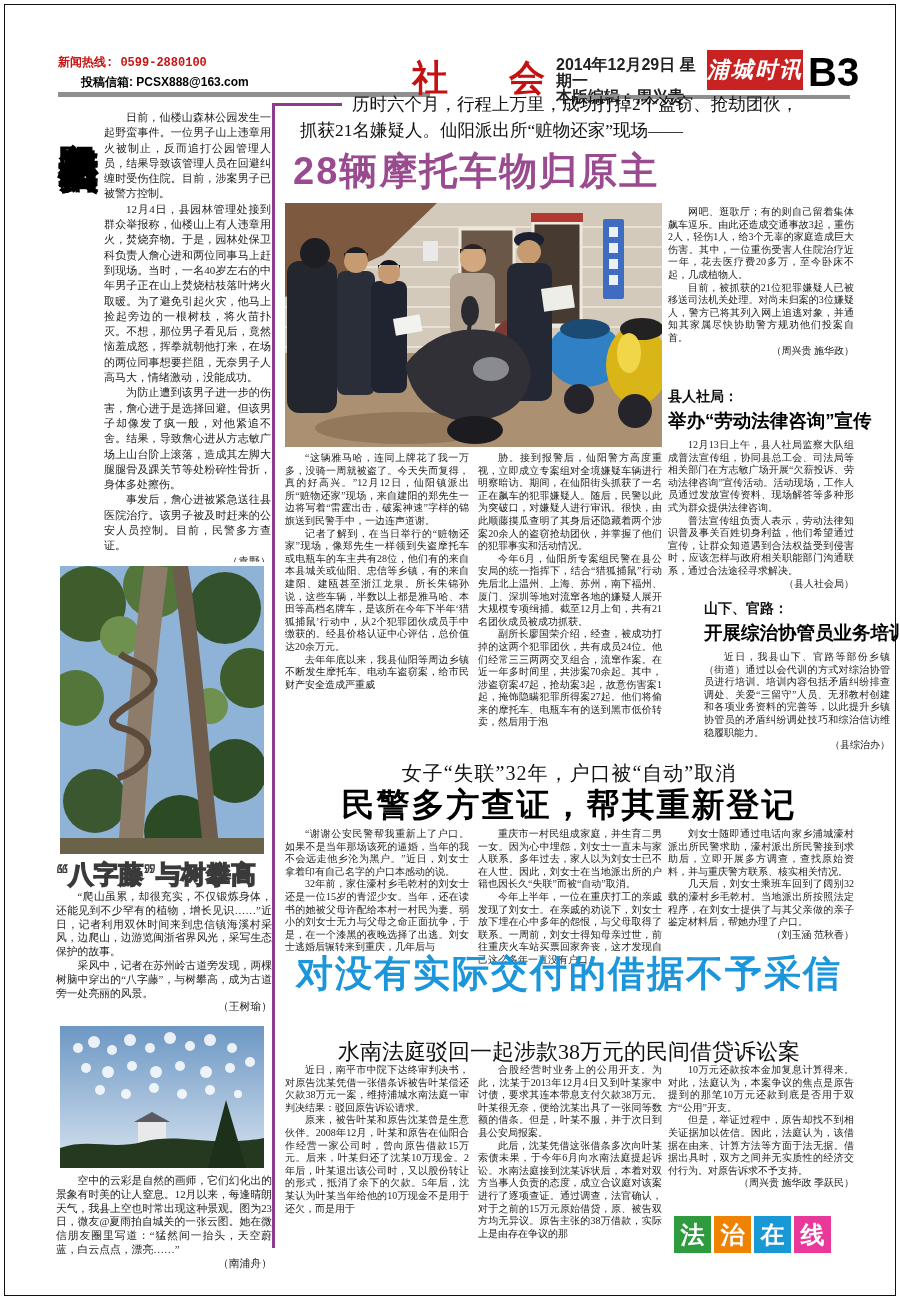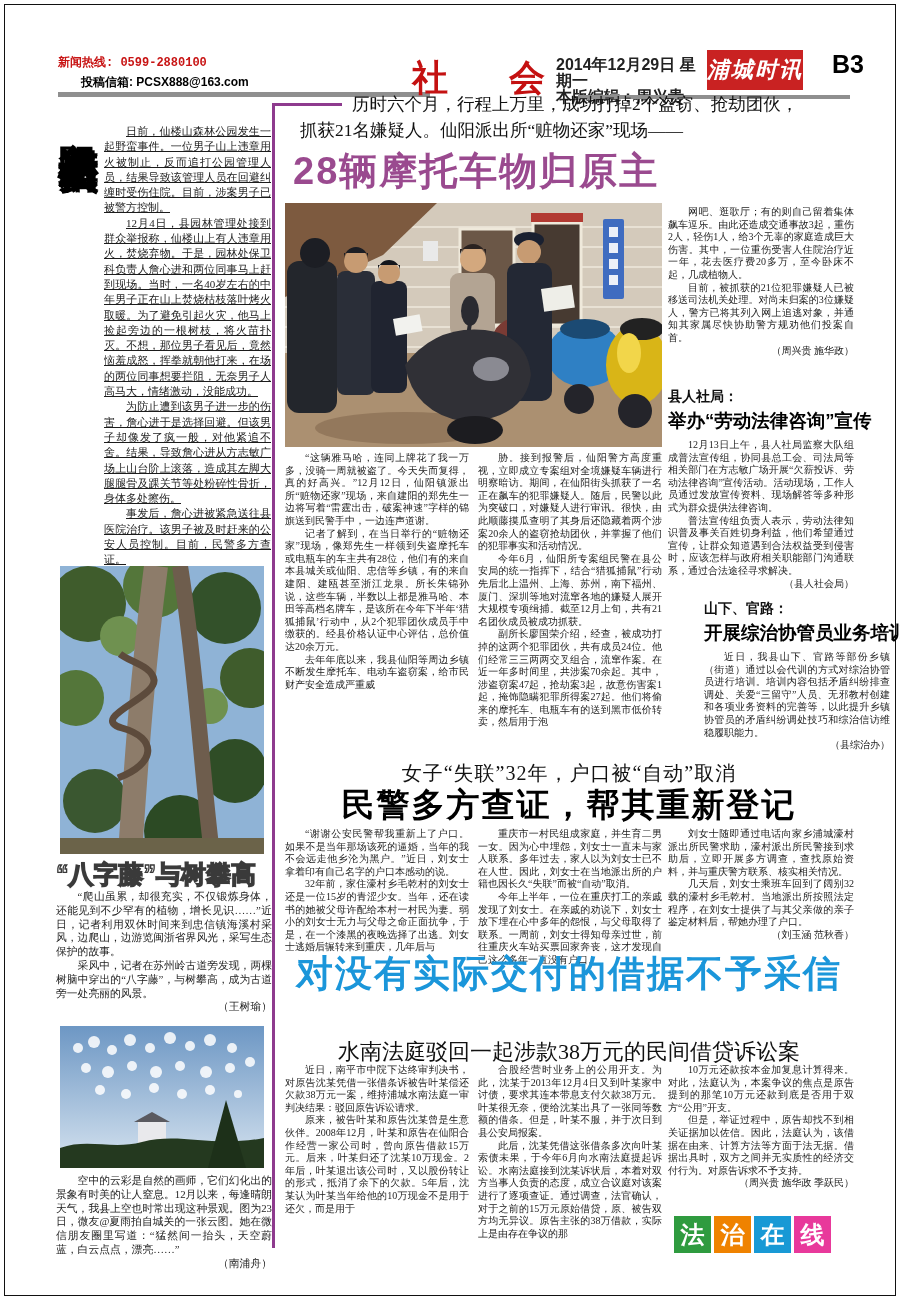--- a/index.html
+++ b/index.html
@@ -10,21 +10,21 @@
   
   .hot1{font-size:12px;font-weight:bold;color:#c81414;font-family:Liberation Mono, monospace;}
   .hot2{font-size:12px;font-weight:bold;color:#000000;margin-top:3px;margin-left:23px;}
   .graybar{background:#8f8f8f;}
   .section-title{font-size:36px;font-weight:bold;color:#c41111;letter-spacing:26px;white-space:nowrap;
                  font-family:"Liberation Serif",serif;}
   .dateblk{font-size:16px;text-align:left;line-height:16px;color:#222;font-weight:bold;}
   .masthead{background:#c92222;color:#fff;font-family:"Liberation Serif",serif;
             font-size:22px;font-weight:bold;font-style:italic;display:flex;
             align-items:center;justify-content:center;letter-spacing:2px;}
-  .pageno{font-size:25px;font-weight:bold;color:#000;font-family:"Liberation Sans",sans-serif;margin-left:24px;}
+  .pageno{font-size:40px;font-weight:bold;color:#000;font-family:"Liberation Sans",sans-serif;}
   
   .prule{background:#8e3b8e;}
   
   .bt{font-family:"Liberation Serif",serif;font-size:10px;line-height:12.6px;text-align:justify;
       color:#1c1c1c;overflow:hidden;}
   .bt p{margin:0;text-indent:2em;}
   .bt-lg{font-size:11px;line-height:15.3px;}
   .byline{text-align:right;text-indent:0 !important;}
   
   .vert-head{writing-mode:vertical-rl;text-orientation:upright;font-size:40px;font-weight:bold;
@@ -64,21 +64,21 @@
     <div>本版编辑：周兴贵</div>
   </div>
   <div class="abs masthead" style="left:707px;top:50px;width:96px;height:40px;">浦城时讯</div>
   <div class="abs pageno" style="left:808px;top:50px;">B3</div>
   <div class="abs graybar" style="left:578px;top:95px;width:272px;height:4px;"></div>
 
   <div class="abs prule" style="left:272px;top:103px;width:3px;height:1145px;"></div>
   <div class="abs prule" style="left:272px;top:103px;width:70px;height:3px;"></div>
 
   <div class="abs vert-head" style="left:56px;top:112px;height:460px;">詹心进阻止违章用火负伤</div>
-  <div class="abs bt bt-lg" style="left:104px;top:124px;width:167px;height:452px;text-decoration:underline;">
+  <div class="abs bt bt-lg" style="left:104px;top:110px;width:167px;height:452px;">
     <p>日前，仙楼山森林公园发生一起野蛮事件。一位男子山上违章用火被制止，反而追打公园管理人员，结果导致该管理人员在回避纠缠时受伤住院。目前，涉案男子已被警方控制。</p>
     <p>12月4日，县园林管理处接到群众举报称，仙楼山上有人违章用火，焚烧弃物。于是，园林处保卫科负责人詹心进和两位同事马上赶到现场。当时，一名40岁左右的中年男子正在山上焚烧枯枝落叶烤火取暖。为了避免引起火灾，他马上捡起旁边的一根树枝，将火苗扑灭。不想，那位男子看见后，竟然恼羞成怒，挥拳就朝他打来，在场的两位同事想要拦阻，无奈男子人高马大，情绪激动，没能成功。</p>
     <p>为防止遭到该男子进一步的伤害，詹心进于是选择回避。但该男子却像发了疯一般，对他紧追不舍。结果，导致詹心进从方志敏广场上山台阶上滚落，造成其左脚大腿腿骨及踝关节等处粉碎性骨折，身体多处擦伤。</p>
     <p>事发后，詹心进被紧急送往县医院治疗。该男子被及时赶来的公安人员控制。目前，民警多方查证。</p>
     <p class="byline">（袁野）</p>
   </div>
 
   <div class="abs" style="left:60px;top:566px;width:204px;height:288px;">
     <svg width="204" height="288" viewBox="0 0 204 288">
       <rect width="204" height="288" fill="#8fb3d6"></rect>

